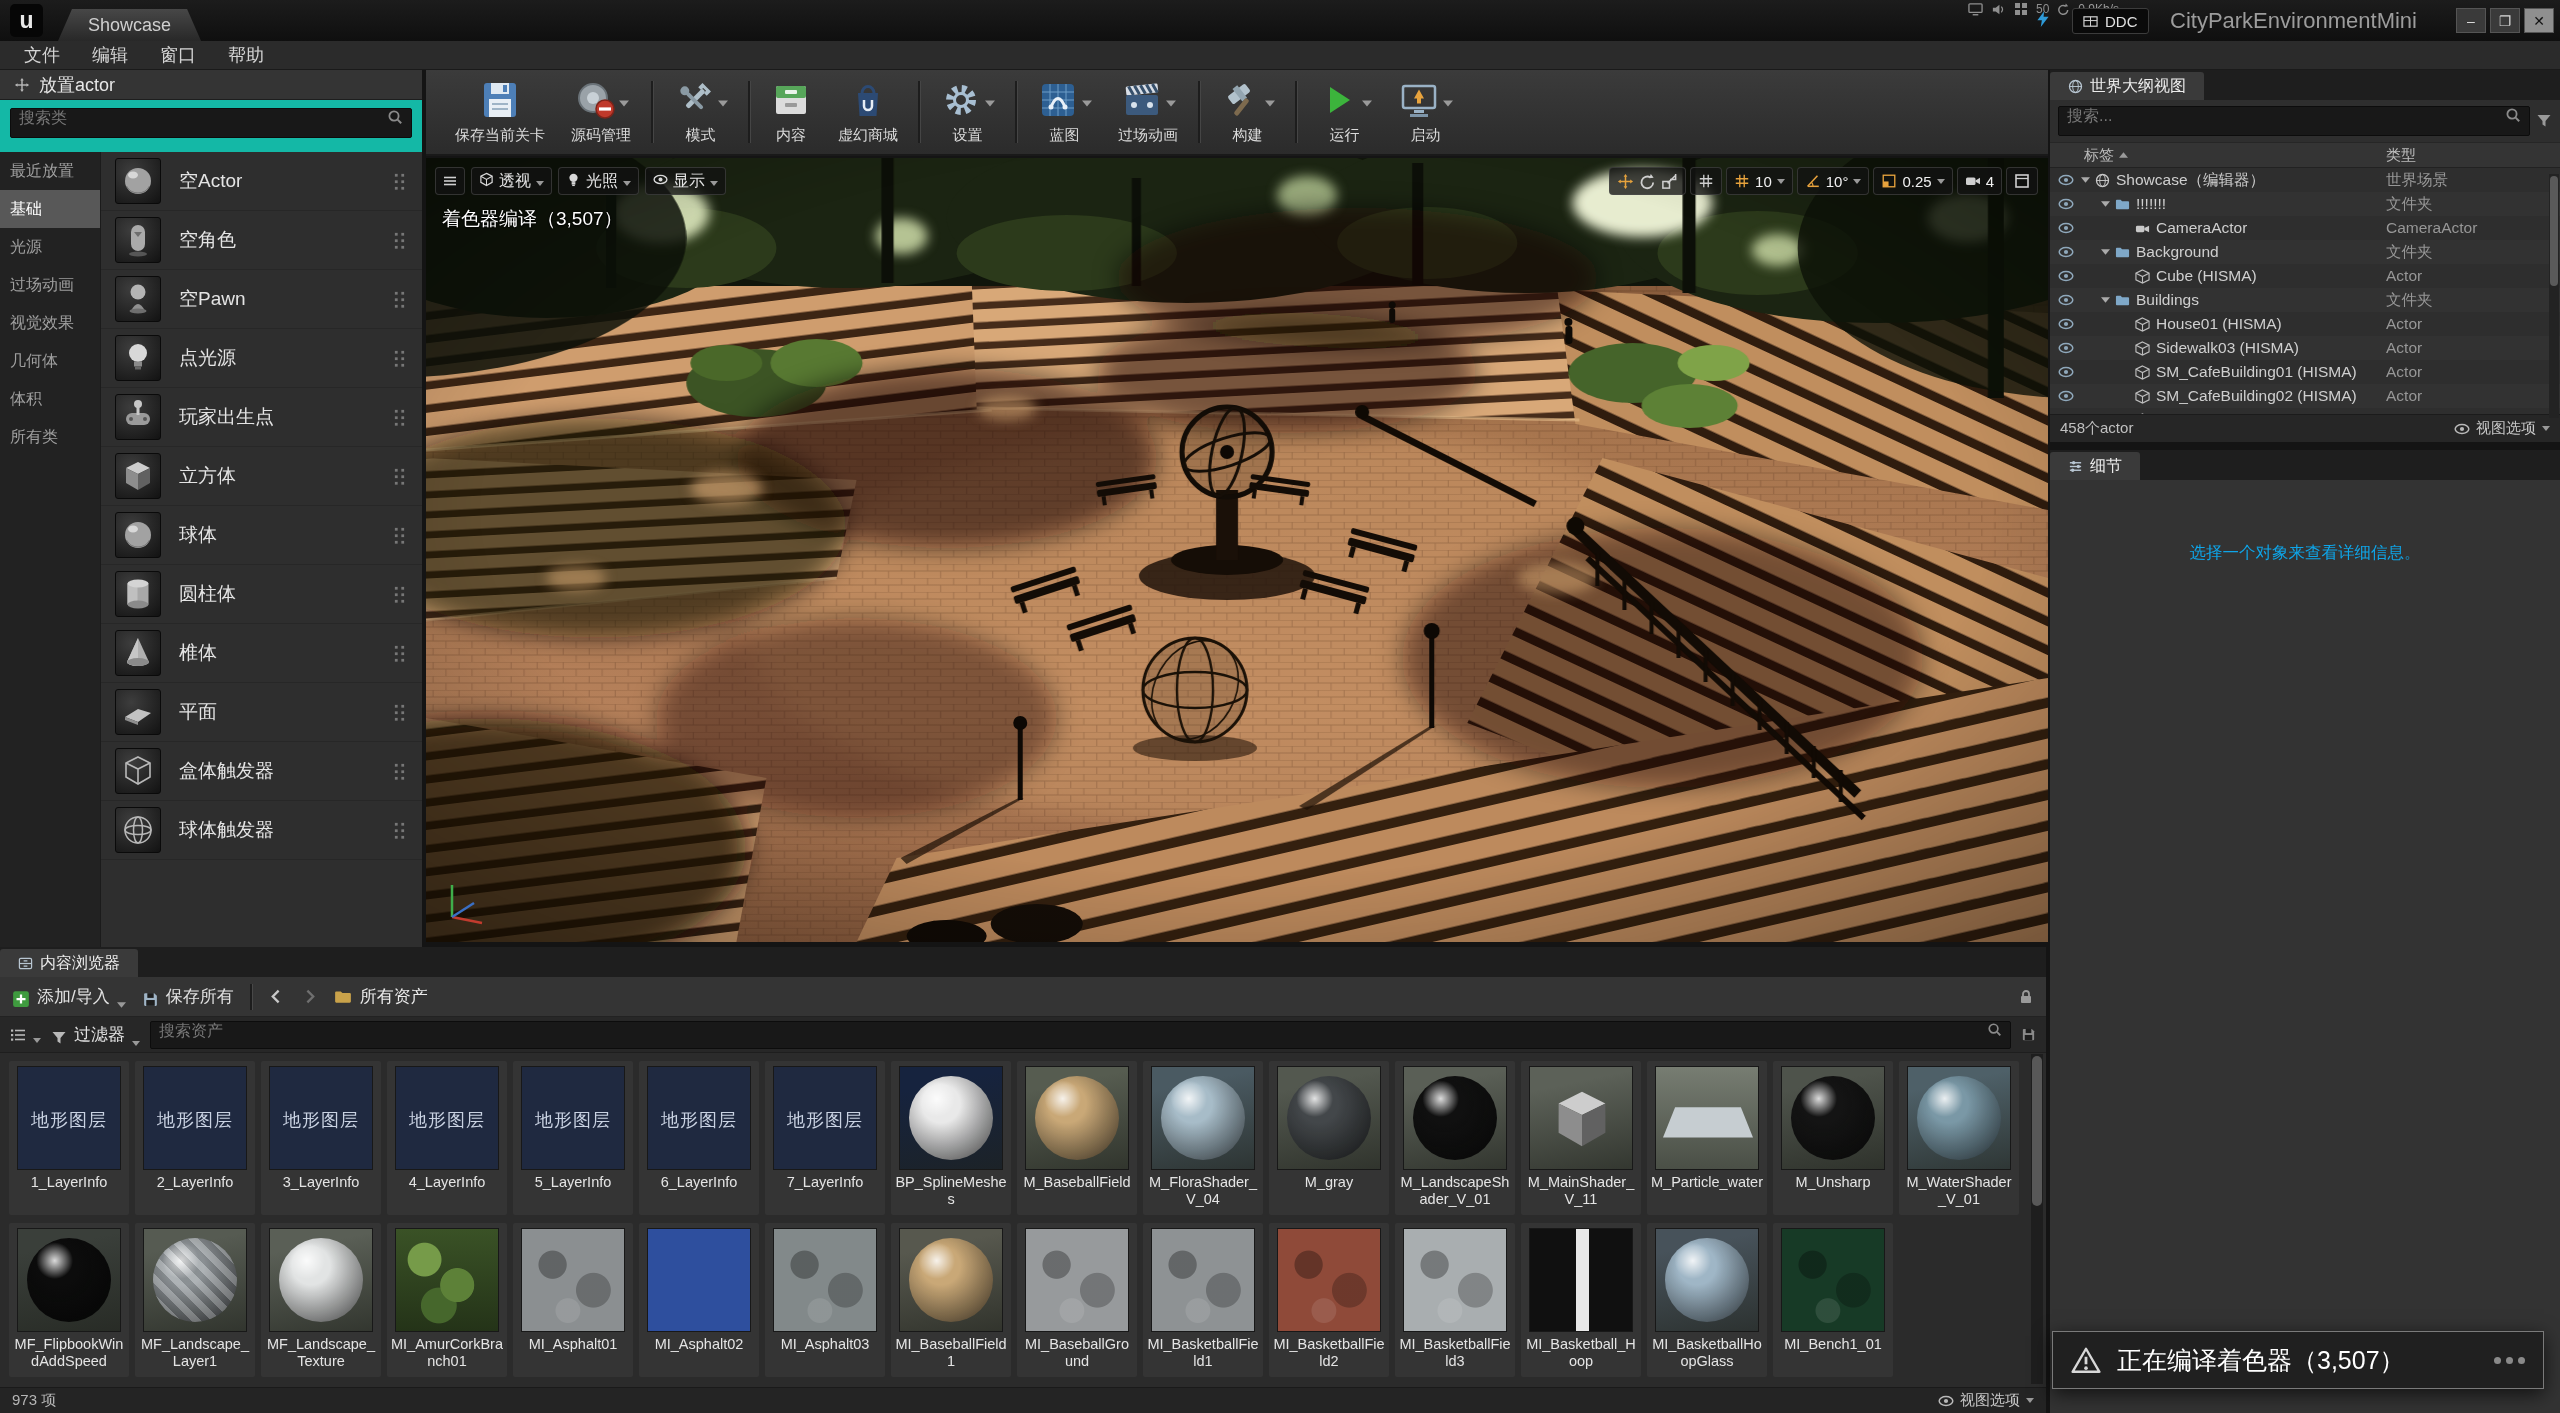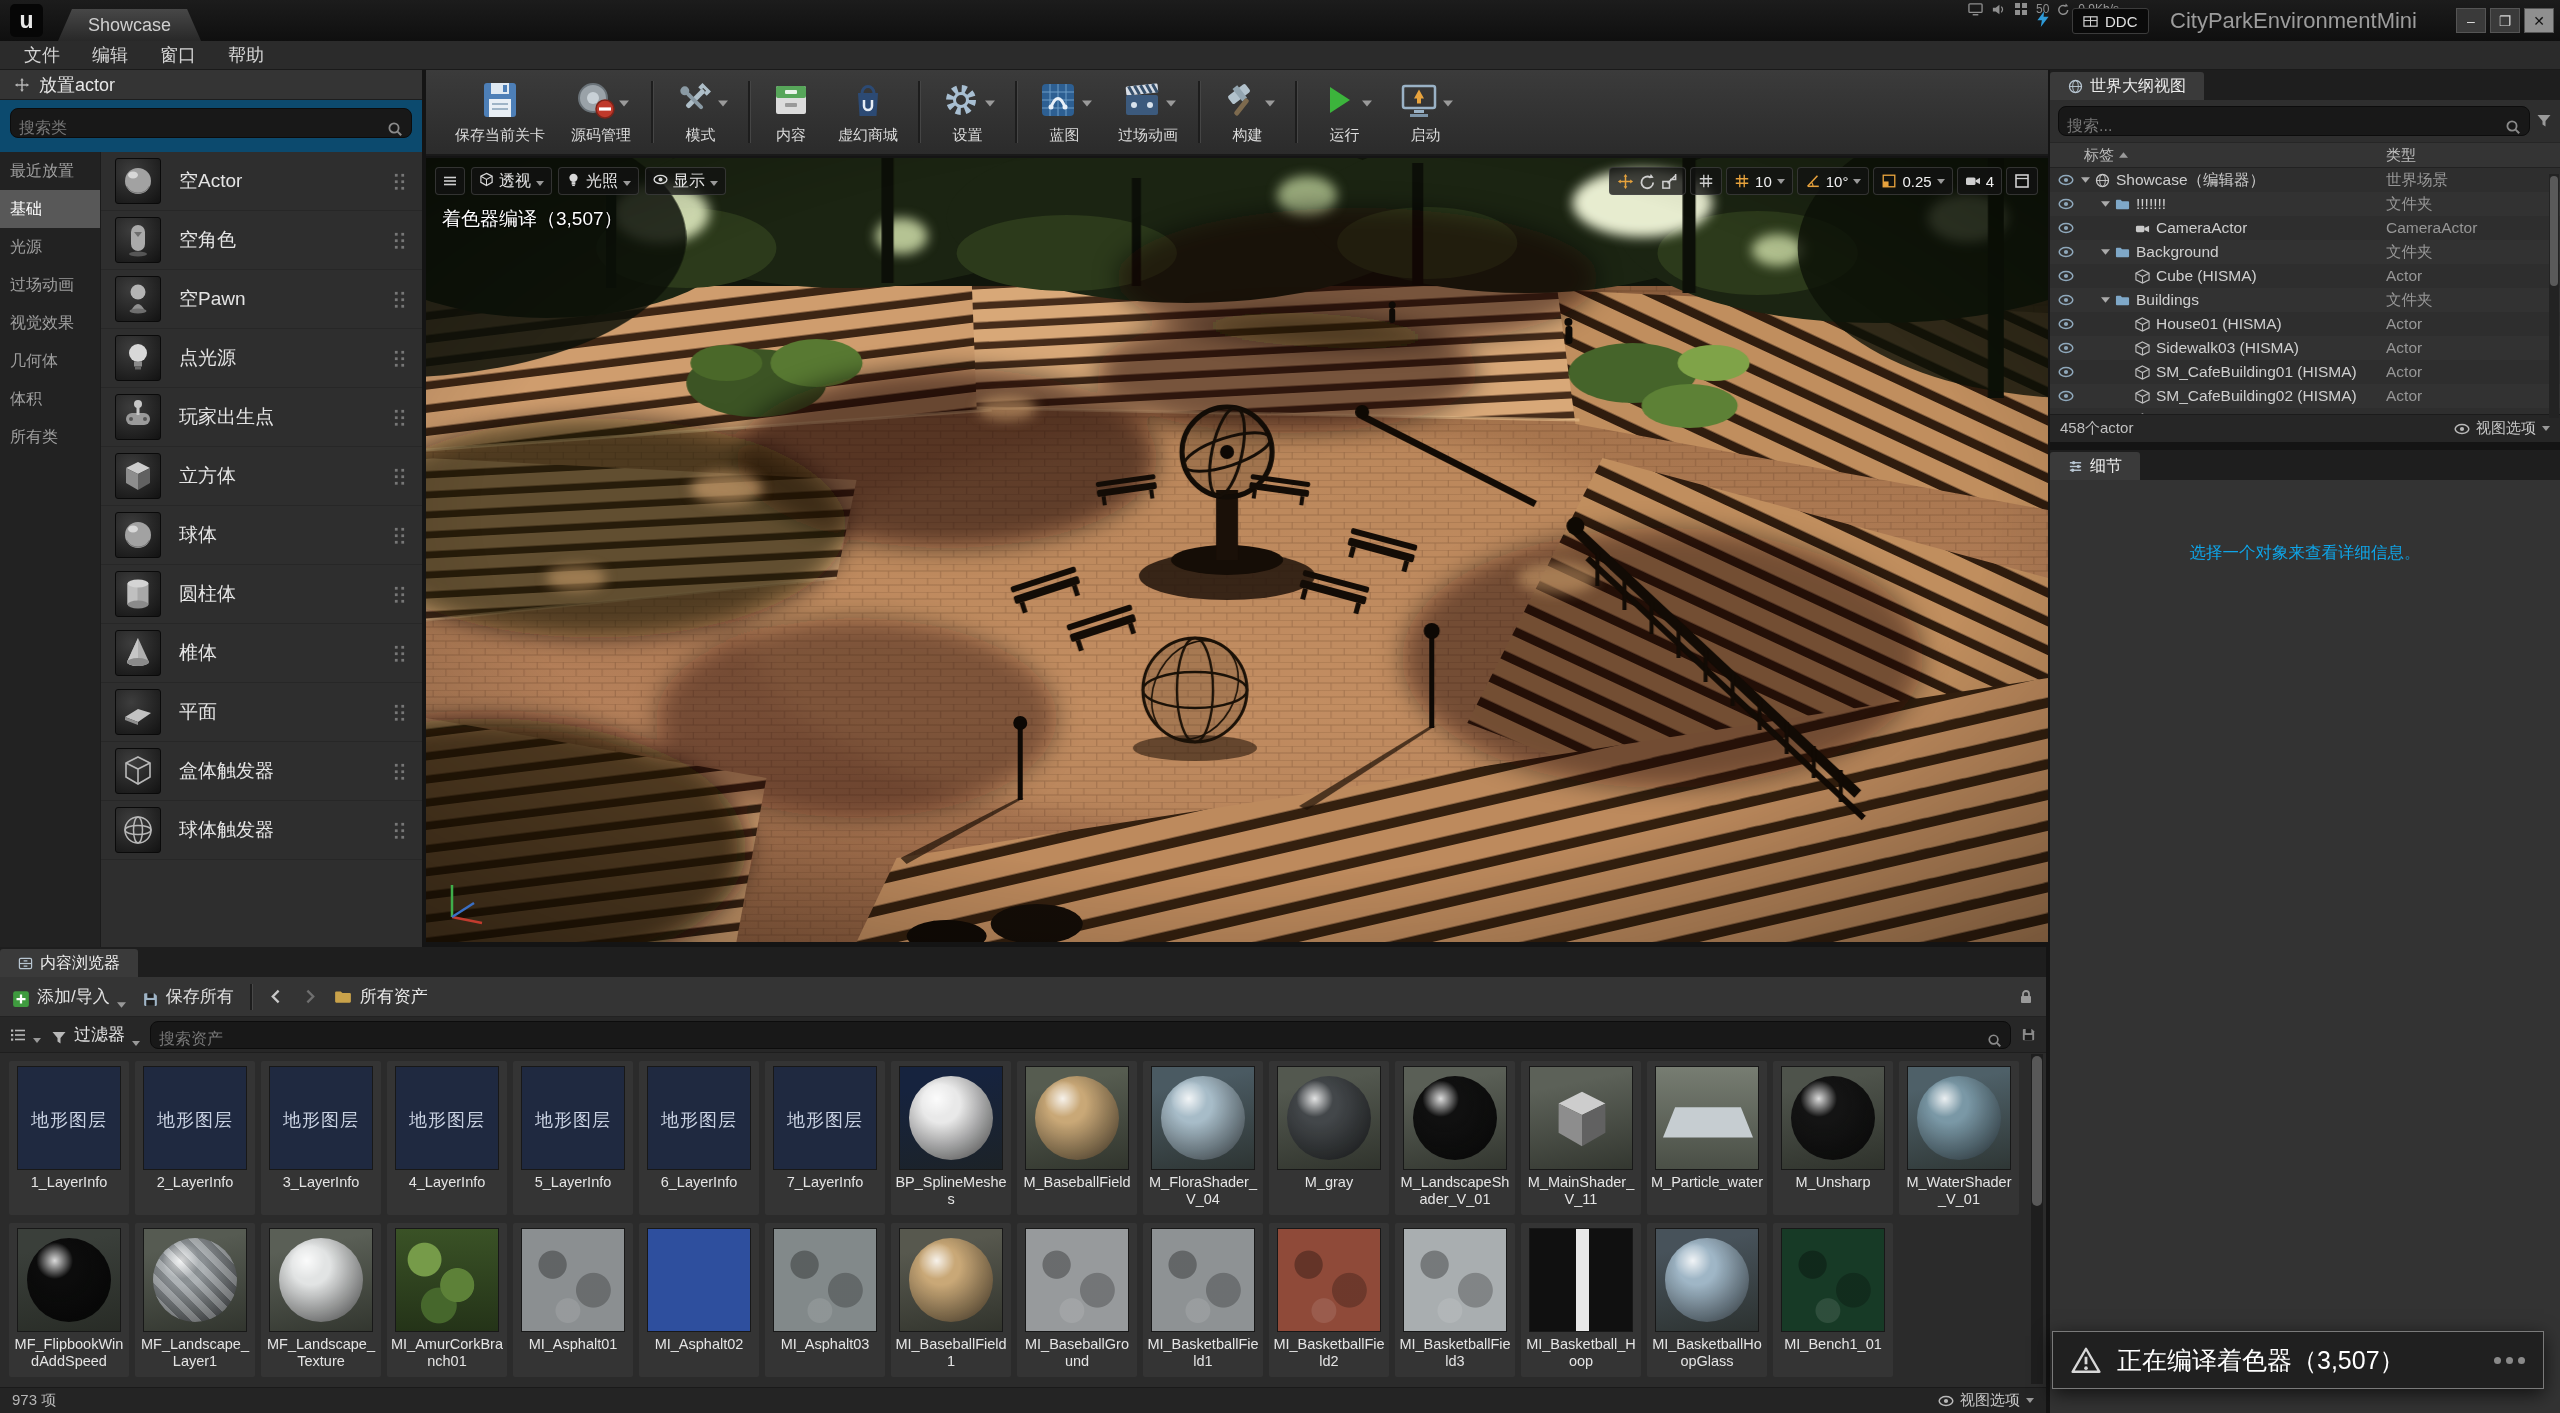--- a/index.html
+++ b/index.html
@@ -24,24 +24,24 @@
 .win-btn{width:30px;height:25px;display:flex;align-items:center;justify-content:center;font-size:14px;
   background:#3a3a3a;color:#d8d8d8;border:1px solid #555;}
 .win-btn.close{background:#8f8f8f;color:#111;}
 
 
 #menubar{position:absolute;left:0;top:41px;width:2560px;height:29px;background:#2b2b2b;border-bottom:1px solid #1a1a1a;
   display:flex;align-items:center;padding-left:8px;}
 .menu-item{padding:0 16px;line-height:28px;font-size:18px;color:#d4d4d4;cursor:default;}
 
 
-#left-panel{position:absolute;left:0;top:70px;width:424px;height:877px;background:#0c4a6e;border-right:2px solid #141414;}
+#left-panel{position:absolute;left:0;top:70px;width:424px;height:877px;background:#14b8a6;border-right:2px solid #141414;}
 .lp-header{height:30px;background:#343434;display:flex;align-items:center;gap:9px;padding-left:14px;color:#e6e6e6;font-size:18px;border-bottom:1px solid #1e1e1e;}
 .lp-search{padding:8px 10px 6px 10px;}
-.search-box{display:flex;align-items:flex-end;height:30px;background:#181818;border:1px solid #0c0c0c;border-radius:8px;padding:0 8px;gap:6px;}
+.search-box{display:flex;align-items:flex-start;height:30px;background:#181818;border:1px solid #0c0c0c;border-radius:2px;padding:0 8px;gap:6px;}
 .search-box input{flex:1;background:transparent;border:0;outline:none;color:#cfcfcf;font-size:16px;font-family:inherit;}
 .search-box input::placeholder{color:#767676;}
 .lp-body{position:absolute;left:0;right:0;top:82px;bottom:0;display:flex;}
 #lp-cats{width:101px;background:#222222;border-right:1px solid #1b1b1b;}
 .lp-cat{height:38px;display:flex;align-items:center;padding-left:10px;font-size:16px;color:#9f9f9f;}
 .lp-cat.sel{background:#585858;color:#ffffff;}
 #lp-items{flex:1;background:#2e2e2e;overflow:hidden;}
 .place-item{height:59px;display:flex;align-items:center;padding:0 12px 0 14px;border-bottom:1px solid #272727;}
 .pi-thumb{width:46px;height:46px;border-radius:3px;border:1px solid #0a0a0a;flex:0 0 auto;
   background:radial-gradient(circle at 35% 28%,#3d3d3d,#121212);display:flex;align-items:center;justify-content:center;}

